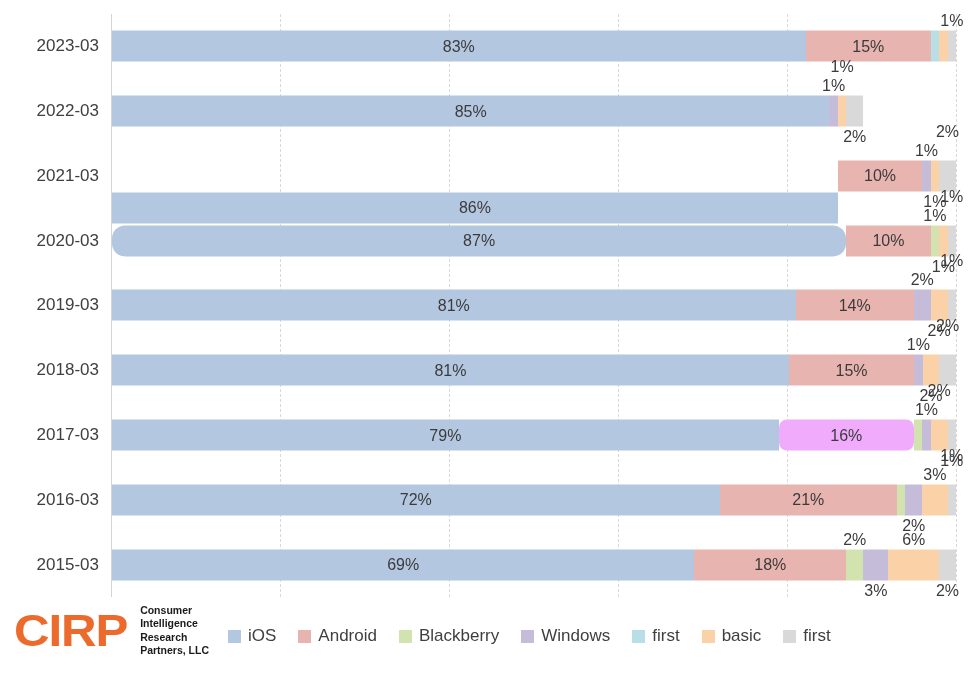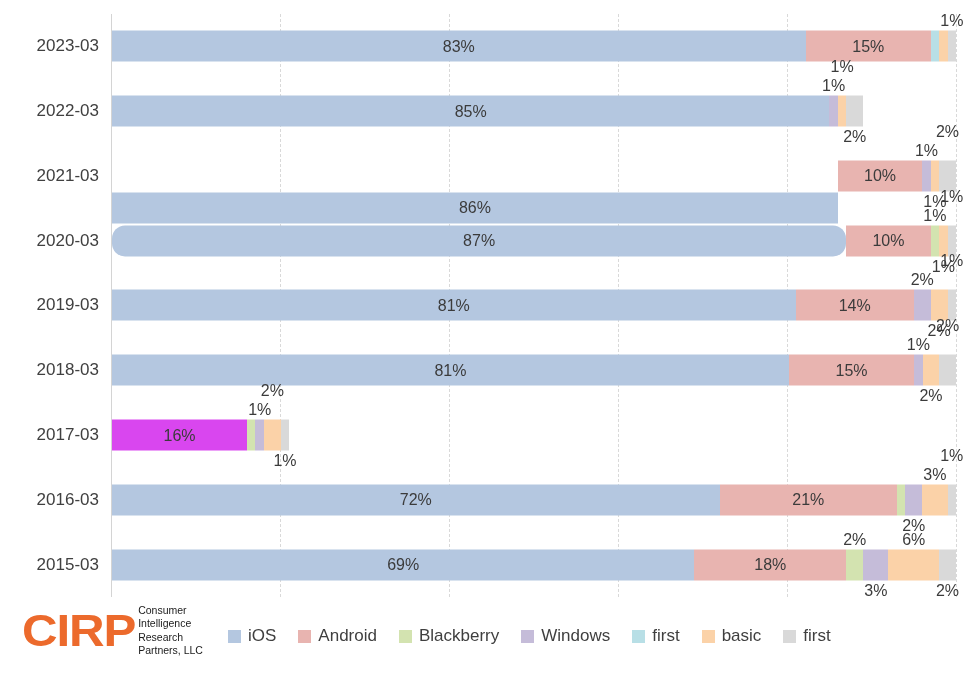--- a/index.html
+++ b/index.html
@@ -112,40 +112,40 @@
   }
   .legend-text {
     font-size: 17px;
     color: #3f3f3f;
     white-space: nowrap;
   }
 
   
   #logo {
     position: absolute;
-    left: 22px;
+    left: 14px;
     top: 604px;
     display: flex;
     align-items: center;
-    gap: 7px;
+    gap: 17px;
   }
   #logo-mark {
     font-family: "Liberation Sans", sans-serif;
     font-weight: bold;
     font-size: 44px;
     letter-spacing: -1px;
     color: #ec6a2c;
     line-height: 1;
     transform: scaleX(1.12);
     transform-origin: left center;
   }
   #logo-text {
     margin-left: 8px;
     font-size: 10.5px;
-    font-weight: normal;
+    font-weight: bold;
     line-height: 1.28;
     color: #1a1a1a;
     white-space: nowrap;
   }
 </style>
 </head>
 <body>
 
 <div id="root">
 
@@ -268,21 +268,24 @@
               <span class="seg-out-label below">2%</span>
             </div>
             <div class="seg" style="background: rgb(217, 217, 217); width: 2%;">
               <span class="seg-out-label above2">2%</span>
             </div>
           </div>
         </div>
         <div class="row" style="top: 388.667px; height: 64.7778px;">
           <div class="cat-label">2017-03</div>
           <div class="bar">
-            <div class="seg" style="background: #d946ef; width: 16%;">
+            <div class="seg" style="background: rgb(180, 199, 224); width: 79%;">
+              <span class="seg-inner-label">79%</span>
+            </div>
+            <div class="seg" style="background: #f0abfc; width: 16%; border-radius: 8px;">
               <span class="seg-inner-label">16%</span>
             </div>
             <div class="seg" style="background: rgb(211, 227, 176); width: 1%;"></div>
             <div class="seg" style="background: rgb(197, 188, 217); width: 1%;">
               <span class="seg-out-label above">1%</span>
             </div>
             <div class="seg" style="background: rgb(251, 210, 168); width: 2%;">
               <span class="seg-out-label above2">2%</span>
             </div>
             <div class="seg" style="background: rgb(217, 217, 217); width: 1%;">

